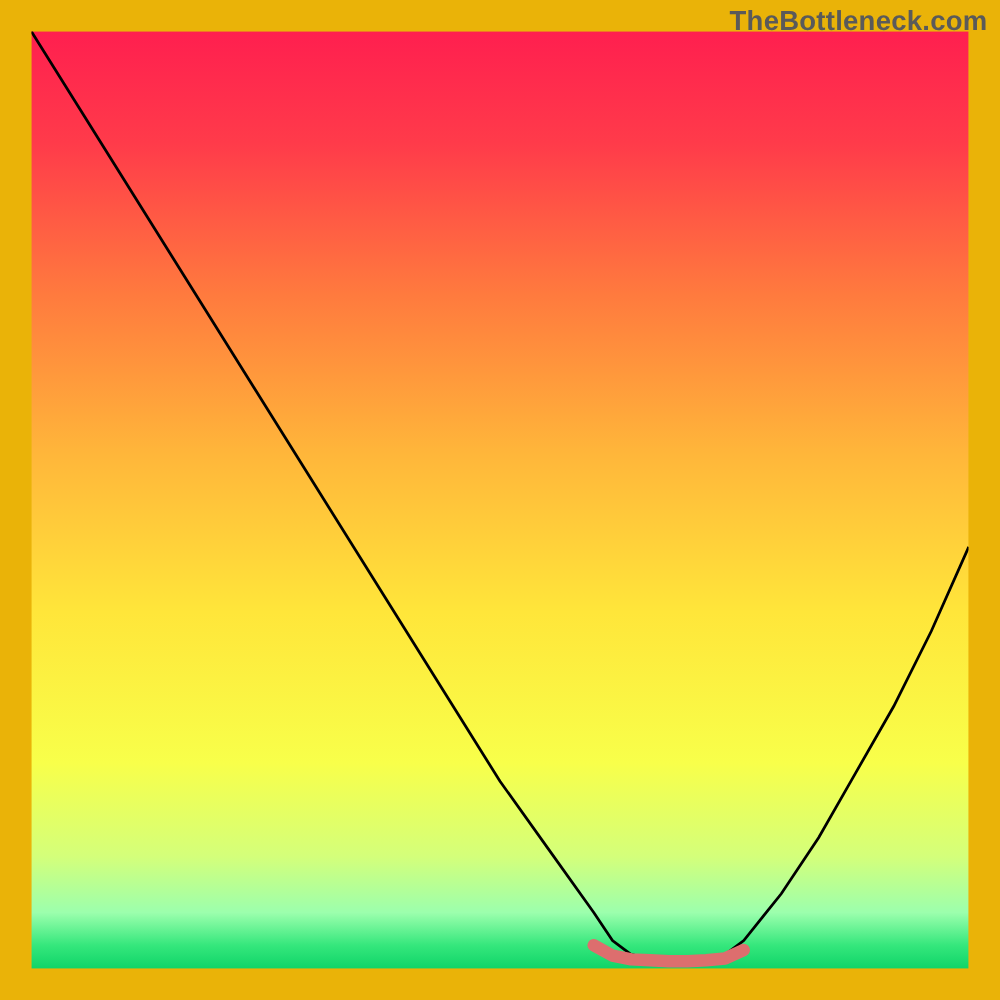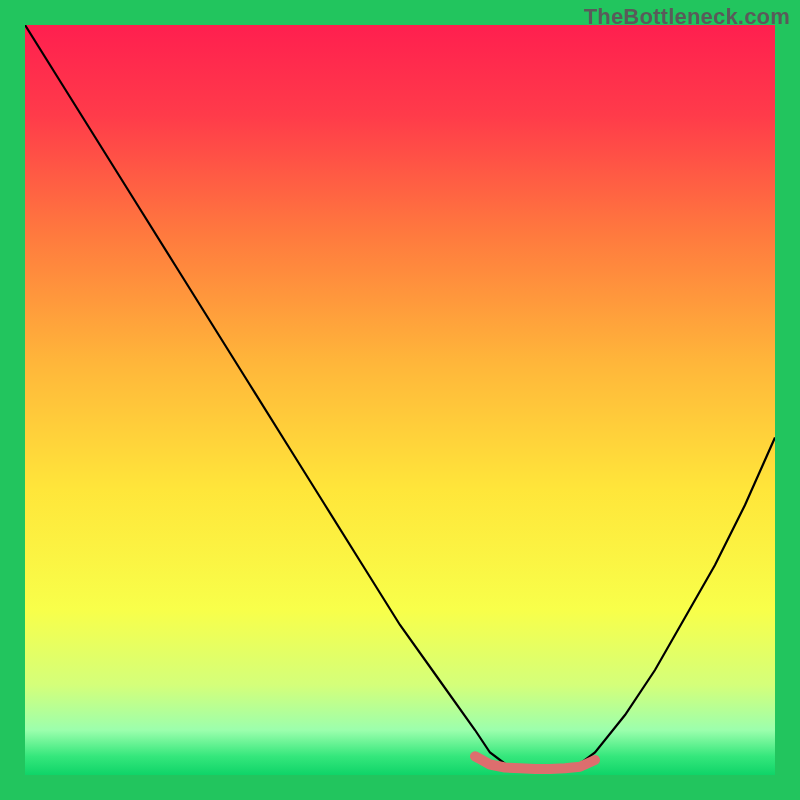--- a/index.html
+++ b/index.html
@@ -9,21 +9,21 @@
     height: 800px;
     background: #000;
     overflow: hidden;
   }
   .frame {
     position: absolute;
     left: 0;
     top: 0;
     width: 800px;
     height: 800px;
-    background: #22c55e;
+    background: #eab308;
   }
   .plot {
     position: absolute;
     left: 25px;
     top: 25px;
     width: 750px;
     height: 750px;
     overflow: hidden;
   }
   .gradient {

